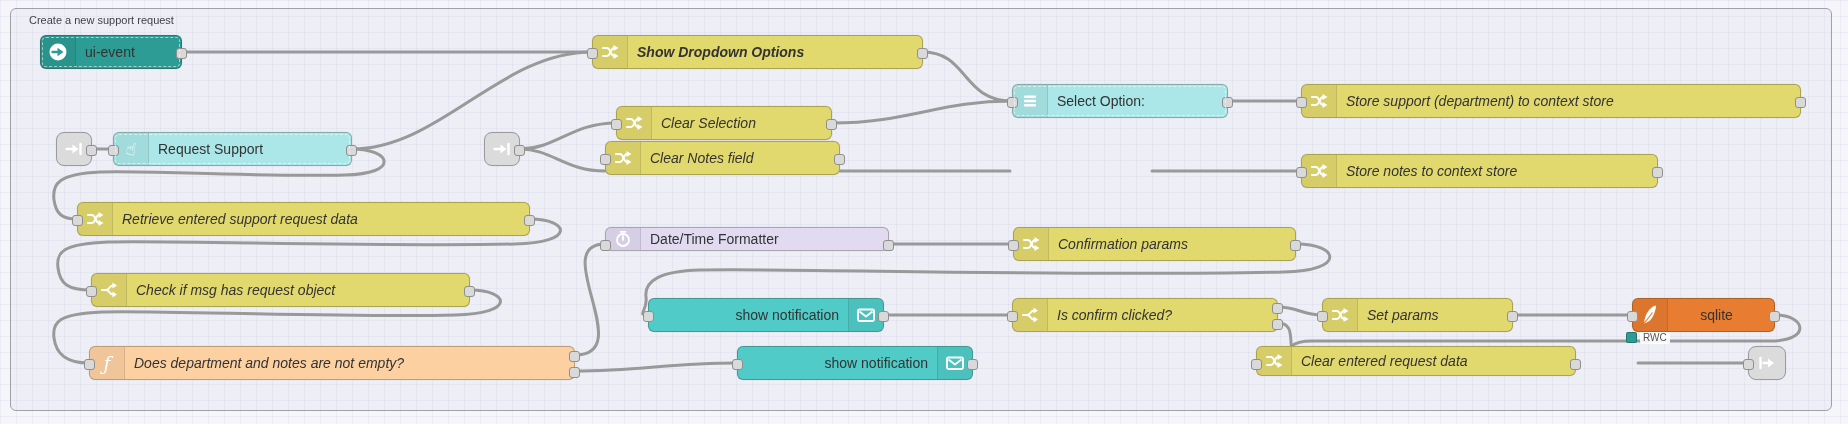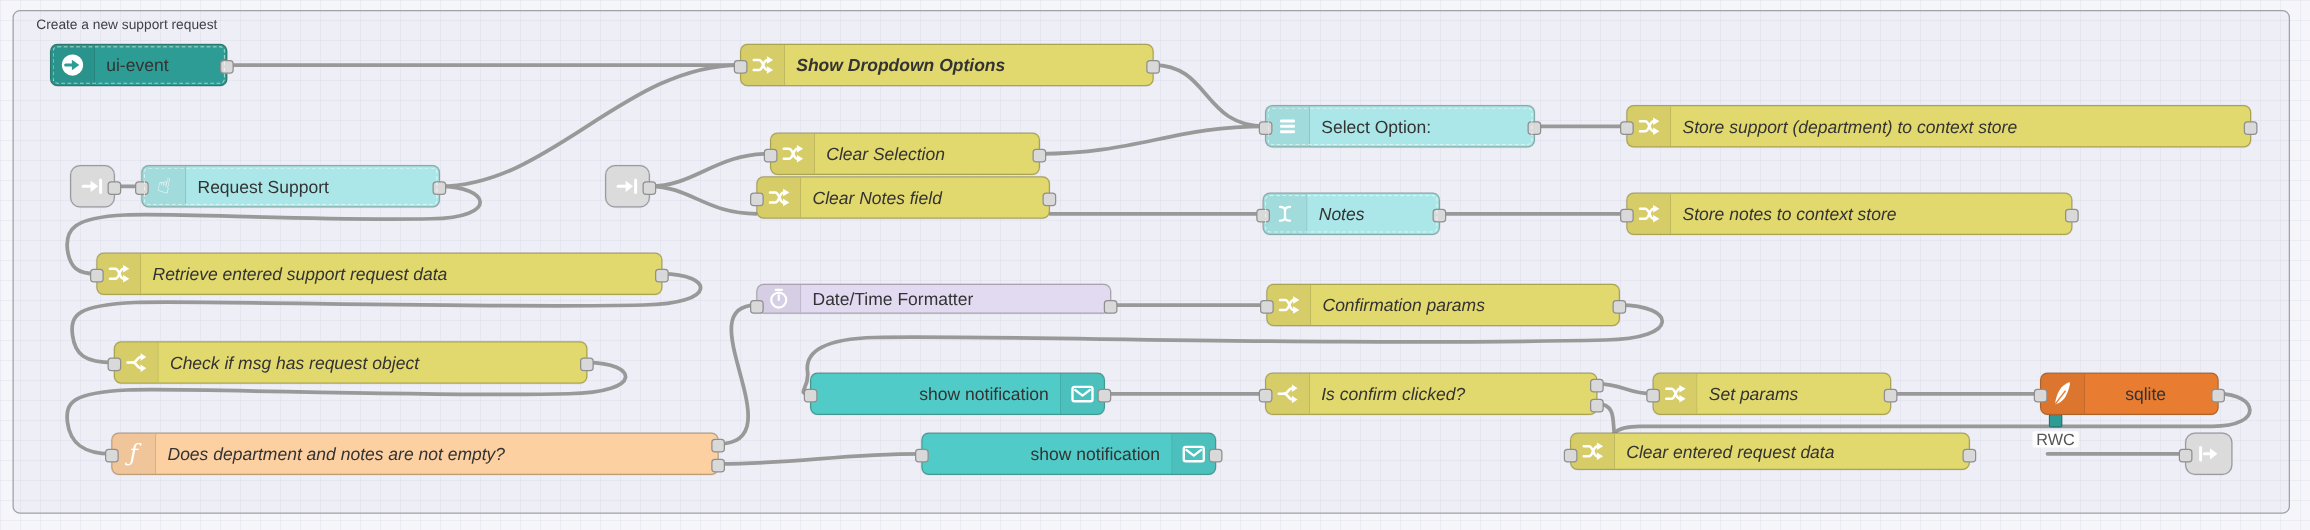--- a/index.html
+++ b/index.html
@@ -62,21 +62,21 @@
   .nlabel.lr{padding-left:8px;padding-right:44px;justify-content:flex-end;}
   .nlabel.ac{justify-content:center;padding-left:36px;padding-right:10px;}
   .port{
     position:absolute;width:11px;height:11px;border-radius:3px;
     background:#d9d9d9;border:1px solid #8f8f8f;box-sizing:border-box;
   }
   .port.in{left:-6px;}
   .port.out{right:-6px;}
   #status-chip{
     position:absolute;display:flex;align-items:center;gap:3px;
-    font-size:13px;color:#555;flex-direction:column;
+    font-size:10px;color:#555;
   }
   #status-chip .sq{width:11px;height:11px;border-radius:2px;
     border:1px solid rgba(0,0,0,0.25);box-sizing:border-box;}
   #status-chip .stxt{background:rgba(255,255,255,0.9);padding:0 3px;
     border-radius:2px;line-height:13px;}
 </style>
 </head>
 <body>
 
 <div id="canvas">
@@ -208,30 +208,20 @@
           <path d="M2 5 H6 C10 5 9 13 13 13" fill="none" stroke="#ffffff" stroke-width="2" stroke-linecap="round"></path>
           <path d="M2 13 H6 C10 13 9 5 13 5" fill="none" stroke="#ffffff" stroke-width="2" stroke-linecap="round"></path>
           <polygon points="12.5,10 17.5,13 12.5,16" fill="#fff"></polygon>
           <polygon points="12.5,2 17.5,5 12.5,8" fill="#fff"></polygon>
         </svg>
       </span>
       <span class="nlabel it  ">Clear Notes field</span>
       <span class="port in" style="top: 11.5px;"></span>
       <span class="port out" style="top: 11.5px;"></span>
     </div>
-    <div class="node t-cyan dashed" style="left: 1010px; top: 154px; width: 142px; height: 34px;">
-      <span class="iconbox left">
-        <svg width="18" height="18" viewBox="0 0 18 18">
-          <path d="M5 3.5 C7.5 3.5 9 4.5 9 6.5 L9 11.5 C9 13.5 7.5 14.5 5 14.5 M13 3.5 C10.5 3.5 9 4.5 9 6.5 M13 14.5 C10.5 14.5 9 13.5 9 11.5" fill="none" stroke="#fff" stroke-width="1.8" stroke-linecap="round"></path>
-        </svg>
-      </span>
-      <span class="nlabel it  ">Notes</span>
-      <span class="port in" style="top: 11.5px;"></span>
-      <span class="port out" style="top: 11.5px;"></span>
-    </div>
     <div class="node t-yellow" style="left: 1301px; top: 154px; width: 357px; height: 34px; text-decoration: underline;">
       <span class="iconbox left">
         <svg width="19" height="18" viewBox="0 0 19 18">
           <path d="M2 5 H6 C10 5 9 13 13 13" fill="none" stroke="#ffffff" stroke-width="2" stroke-linecap="round"></path>
           <path d="M2 13 H6 C10 13 9 5 13 5" fill="none" stroke="#ffffff" stroke-width="2" stroke-linecap="round"></path>
           <polygon points="12.5,10 17.5,13 12.5,16" fill="#fff"></polygon>
           <polygon points="12.5,2 17.5,5 12.5,8" fill="#fff"></polygon>
         </svg>
       </span>
       <span class="nlabel it  ">Store notes to context store</span>

